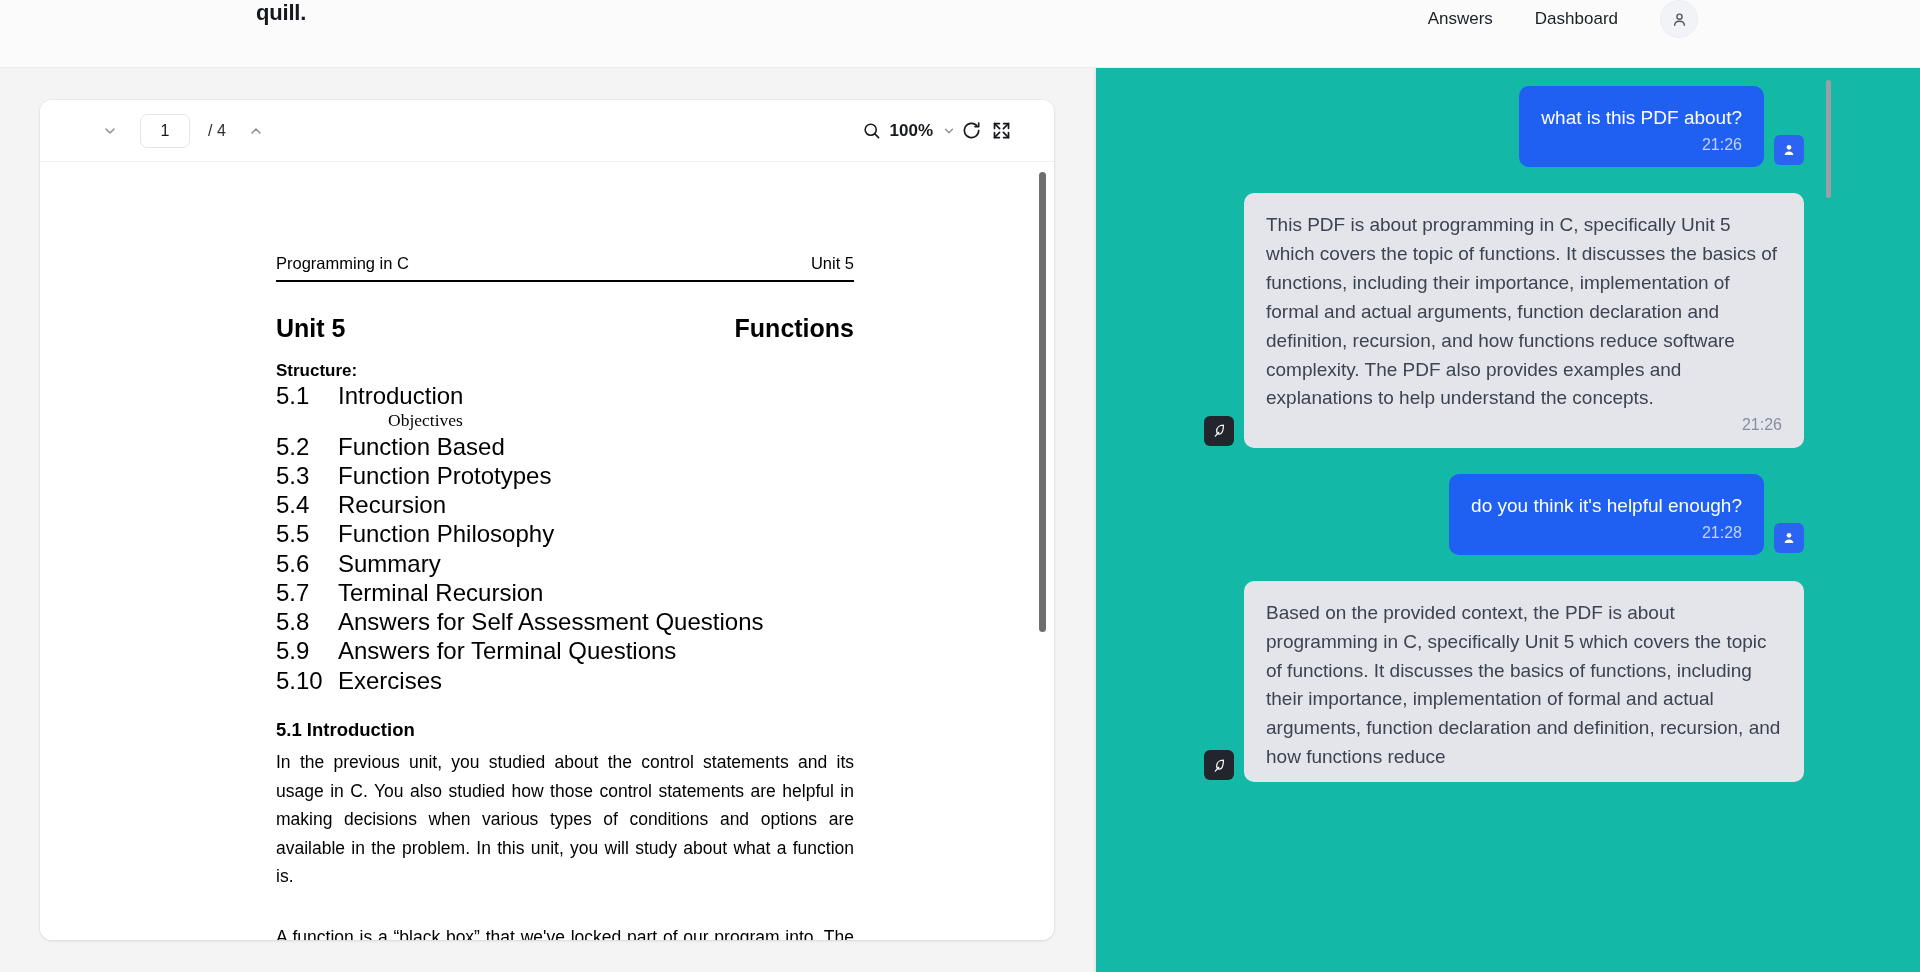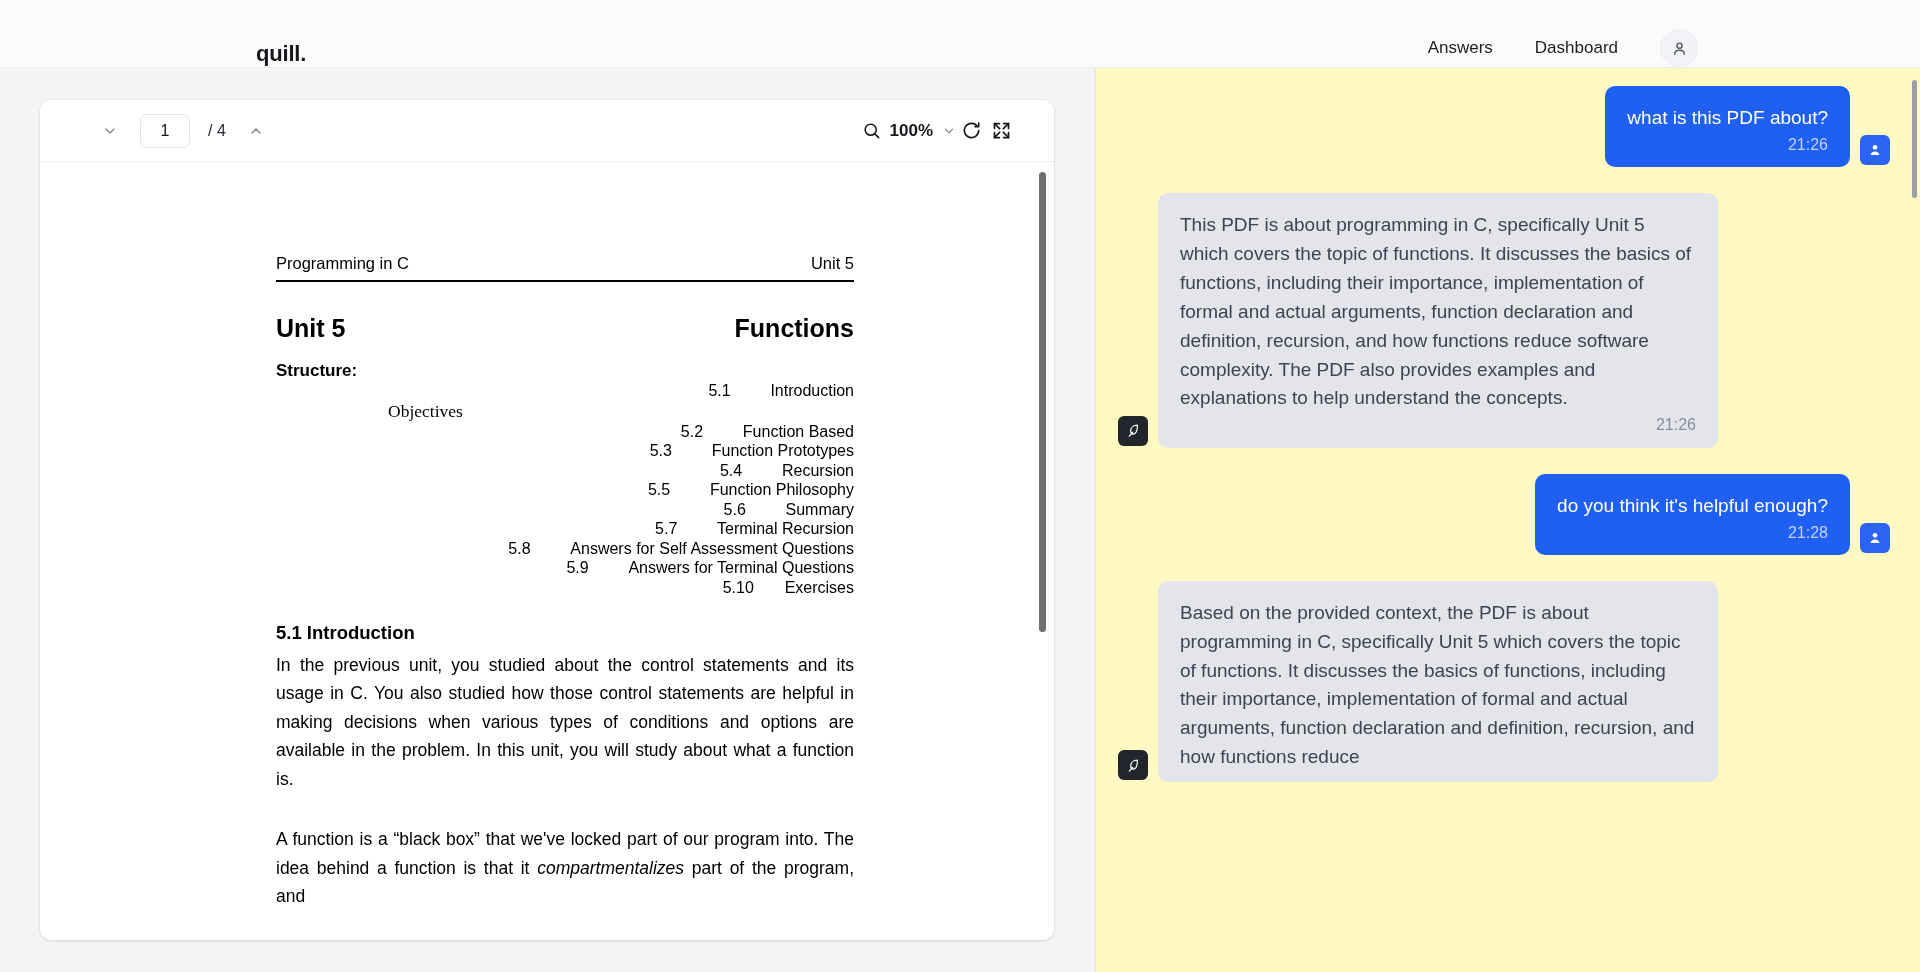--- a/index.html
+++ b/index.html
@@ -8,21 +8,21 @@
     font-family: "Liberation Sans", sans-serif;
     background: #ffffff;
     overflow: hidden;
   }
 
   
   .topbar {
     height: 68px;
     background: #fbfbfc;
     display: flex;
-    align-items: flex-end;
+    align-items: flex-start;
     border-bottom: 1px solid #ebebef;
     position: relative;
   }
   .brand {
     margin-left: 256px;
     font-size: 22px;
     font-weight: bold;
     color: #16181d;
     letter-spacing: -0.2px;
   }
@@ -146,23 +146,22 @@
     font-size: 25px;
     font-weight: bold;
   }
   .doc-struct-label {
     margin-top: 18px;
     font-size: 17px;
     font-weight: bold;
   }
   .struct-row {
     display: flex;
-    font-size: 16px;
+    font-size: 24px;
     line-height: 1.22;
-    justify-content: flex-end;
   }
   .struct-num { width: 62px; flex: 0 0 62px; }
   .struct-objectives {
     padding-left: 112px;
     font-size: 17.5px;
     line-height: 1.22;
     font-family: Liberation Serif, serif;
   }
   .doc-h2 {
     margin-top: 24px;
@@ -190,25 +189,26 @@
   
   .divider {
     width: 2px;
     background: #e8e9ed;
     flex: 0 0 2px;
   }
 
   
   .chat-pane {
     flex: 1;
-    background: #fef9c3;
-    display: flex;
-    flex-direction: row;
-    position: relative;
-    overflow: hidden;
+    background: #14b8a6;
+    display: flex;
+    flex-direction: column;
+    position: relative;
+    overflow: hidden;
+    align-items: center;
   }
   .chat-scroll {
     flex: 1;
     overflow: hidden;
     padding: 18px 30px 0 22px;
     position: relative;
   }
   .msg-row {
     display: flex;
     align-items: flex-end;

